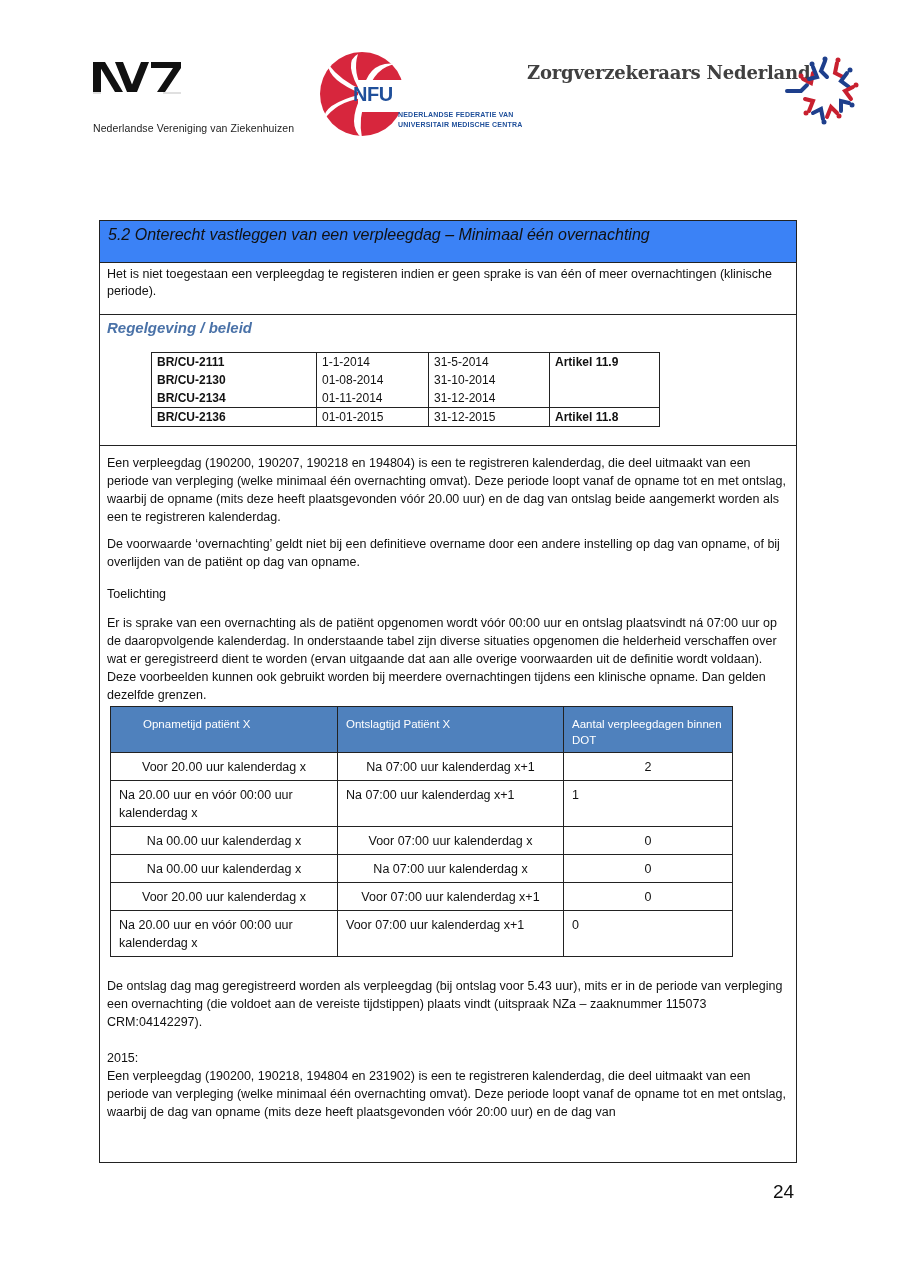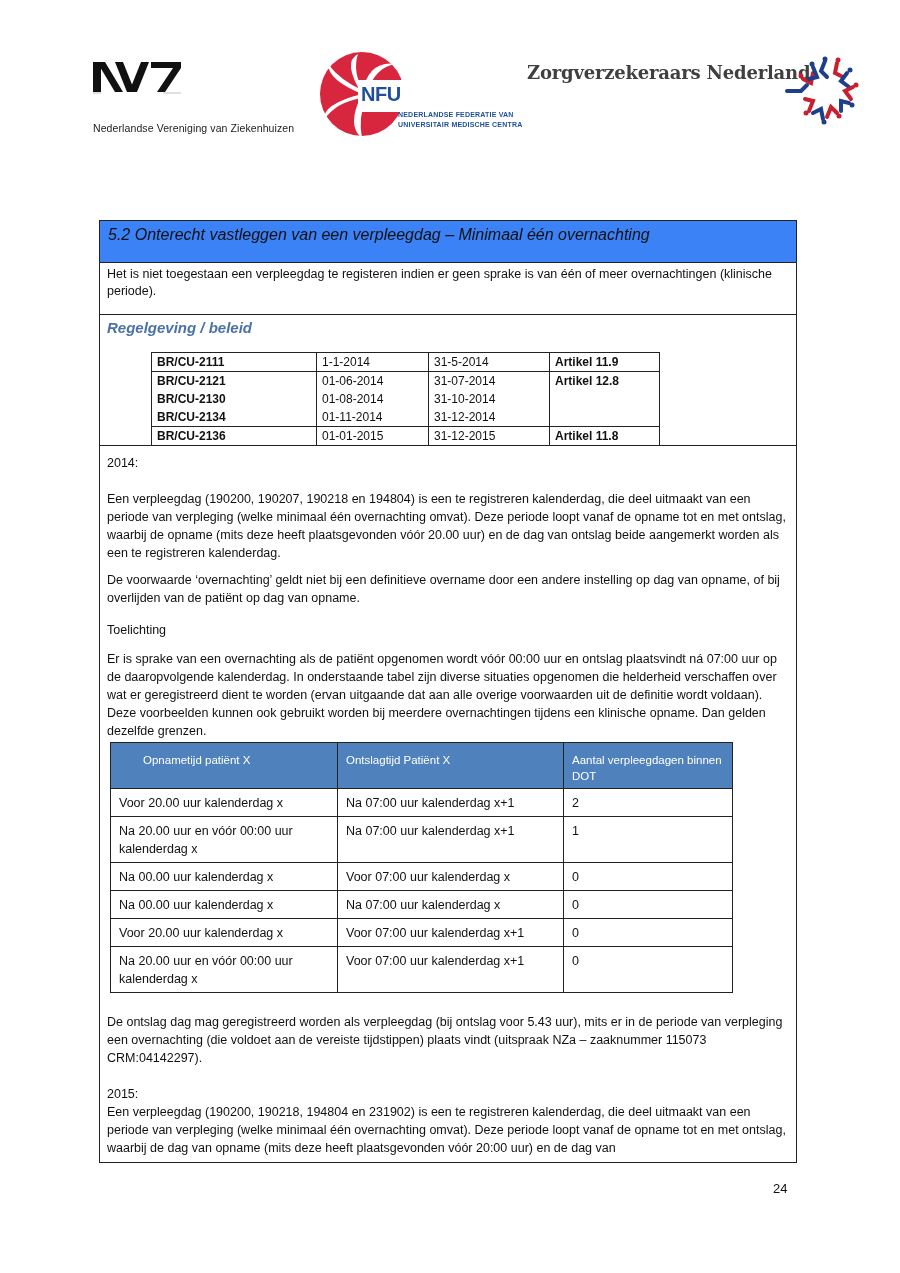--- a/index.html
+++ b/index.html
@@ -6,21 +6,21 @@
   html, body { width: 900px; height: 1273px; background: #ffffff; }
   body { position: relative; font-family: "Liberation Sans", sans-serif; color: #111; overflow: hidden; }
 
   
   .logo-nvz { position: absolute; left: 93px; top: 60px; width: 220px; height: 80px; }
   .logo-nvz .mark { position: absolute; left: 0; top: 0; }
   .logo-nvz .sub { position: absolute; left: 0; top: 62px; font-size: 10.5px; color: #222; white-space: nowrap; letter-spacing: 0.1px; }
 
   .logo-nfu { position: absolute; left: 318px; top: 50px; width: 205px; height: 90px; }
   .logo-nfu .swirl { position: absolute; left: 0; top: 0; }
-  .logo-nfu .nfu-text { position: absolute; left: 43px; top: 33px; font-size: 20px; font-weight: bold; color: #1f4f9a; letter-spacing: -0.5px; }
+  .logo-nfu .nfu-text { position: absolute; left: 35px; top: 33px; font-size: 20px; font-weight: bold; color: #1f4f9a; letter-spacing: -0.5px; }
   .logo-nfu .nfu-sub { position: absolute; left: 80px; top: 60px; font-size: 7px; font-weight: bold; color: #1f4f9a; line-height: 10px; white-space: nowrap; letter-spacing: 0.2px; }
 
   .logo-zn { position: absolute; left: 527px; top: 55px; width: 340px; height: 75px; }
   .logo-zn .zn-text { position: absolute; left: 0; top: 7px; font-family: "DejaVu Serif", serif; font-weight: bold; font-size: 18px; color: #404040; white-space: nowrap; letter-spacing: -0.2px; }
   .logo-zn .zn-mark { position: absolute; left: 256px; top: 0; }
 
   
   .frame { position: absolute; left: 99px; top: 220px; width: 698px; height: 943px; border: 1.5px solid #222; border-bottom: 1.5px solid #222; overflow: hidden; }
   .title-row { height: 42px; background: #3b82f6; border-bottom: 1.5px solid #222; padding: 5px 8px; }
   .title-row h1 { font-size: 16px; font-weight: normal; font-style: italic; color: #111; }
@@ -40,24 +40,24 @@
   .body { padding: 8px 7px 0 7px; font-size: 12.5px; line-height: 18px; }
   .body p { margin-bottom: 9px; }
   .body p.tight { margin-bottom: 0; }
 
   table.sit { border-collapse: collapse; font-size: 12.5px; margin: 2px 0 0 3px; }
   table.sit th { background: #4f81bd; color: #ffffff; font-weight: normal; font-size: 11.5px; text-align: left; vertical-align: top; padding: 9px 8px 4px 8px; border: 1.5px solid #222; line-height: 16px; height: 45px; }
   table.sit td { border: 1.5px solid #222; padding: 5px 8px 3px 8px; vertical-align: top; line-height: 18px; }
   table.sit .w1 { width: 227px; padding-left: 32px; }
   table.sit .w2 { width: 226px; }
   table.sit .w3 { width: 169px; }
-  table.sit tr.single td { height: 28px; }
+  table.sit tr.single td { height: 28px; text-align: center; }
   table.sit tr.double td { height: 46px; }
 
-  .page-number { position: absolute; left: 773px; top: 1181px; font-size: 13px; color: #111; }
+  .page-number { position: absolute; left: 773px; top: 1181px; font-size: 19px; color: #111; }
 </style>
 </head>
 <body>
 
 <div class="logo-nvz">
   <svg class="mark" width="92" height="36" viewBox="0 0 92 36">
     <polygon points="0,2 8,2 8,32 0,32" fill="#111"></polygon>
     <polygon points="4,2 12,2 30,32 22,32" fill="#111"></polygon>
     <polygon points="22,2 30,2 42,32 34,32" fill="#111"></polygon>
     <polygon points="36,32 44,32 56,2 48,2" fill="#111"></polygon>
@@ -129,26 +129,20 @@
   <div class="reg-row">
     <h2>Regelgeving / beleid</h2>
     <table class="br">
       <tbody>
           <tr class="grp-start">
         <td class="c1">BR/CU-2111</td>
         <td class="c2">1-1-2014</td>
         <td class="c3">31-5-2014</td>
         <td class="c4">Artikel 11.9</td>
       </tr>
-      <tr class="grp-start">
-        <td class="c1">BR/CU-2121</td>
-        <td class="c2">01-06-2014</td>
-        <td class="c3">31-07-2014</td>
-        <td class="c4">Artikel 12.8</td>
-      </tr>
       <tr>
         <td class="c1">BR/CU-2130</td>
         <td class="c2">01-08-2014</td>
         <td class="c3">31-10-2014</td>
         <td class="c4"></td>
       </tr>
       <tr>
         <td class="c1">BR/CU-2134</td>
         <td class="c2">01-11-2014</td>
         <td class="c3">31-12-2014</td>
@@ -158,21 +152,20 @@
         <td class="c1">BR/CU-2136</td>
         <td class="c2">01-01-2015</td>
         <td class="c3">31-12-2015</td>
         <td class="c4">Artikel 11.8</td>
       </tr>
     </tbody>
       </table>
   </div>
 
   <div class="body">
-    <p style="margin-bottom:18px;">2014:</p>
     <p>Een verpleegdag (190200, 190207, 190218 en 194804) is een te registreren kalenderdag, die deel uitmaakt van een periode van verpleging (welke minimaal één overnachting omvat). Deze periode loopt vanaf de opname tot en met ontslag, waarbij de opname (mits deze heeft plaatsgevonden vóór 20.00 uur) en de dag van ontslag beide aangemerkt worden als een te registreren kalenderdag.</p>
     <p style="margin-bottom:14px;">De voorwaarde ‘overnachting’ geldt niet bij een definitieve overname door een andere instelling op dag van opname, of bij overlijden van de patiënt op dag van opname.</p>
     <p style="margin-bottom:11px;">Toelichting</p>
     <p style="margin-bottom:2px;">Er is sprake van een overnachting als de patiënt opgenomen wordt vóór 00:00 uur en ontslag plaatsvindt ná 07:00 uur op de daaropvolgende kalenderdag. In onderstaande tabel zijn diverse situaties opgenomen die helderheid verschaffen over wat er geregistreerd dient te worden (ervan uitgaande dat aan alle overige voorwaarden uit de definitie wordt voldaan). Deze voorbeelden kunnen ook gebruikt worden bij meerdere overnachtingen tijdens een klinische opname. Dan gelden dezelfde grenzen.</p>
 
     <table class="sit">
       <tbody>
           <tr>
         <th class="w1">Opnametijd patiënt X</th>
         <th class="w2">Ontslagtijd Patiënt X</th>

